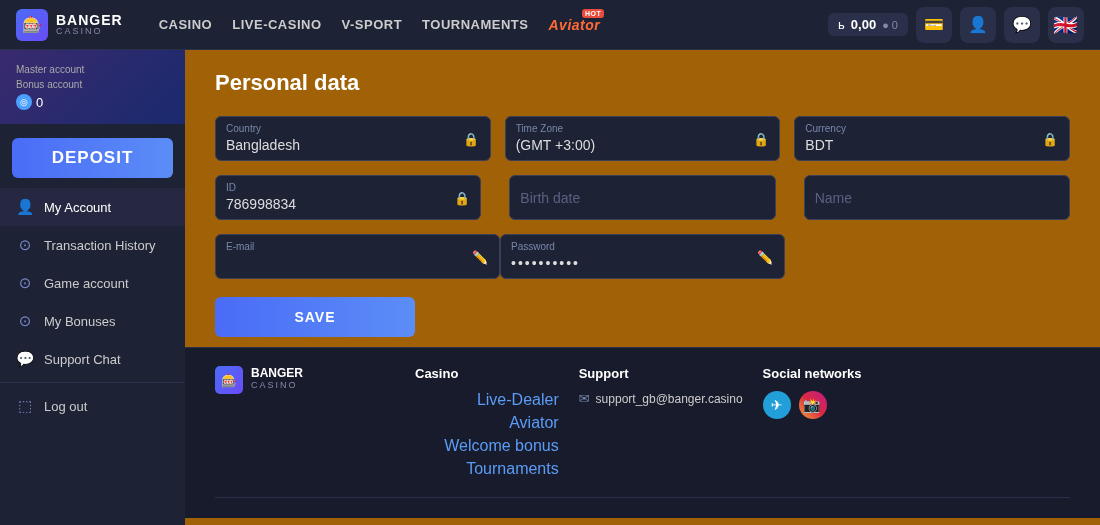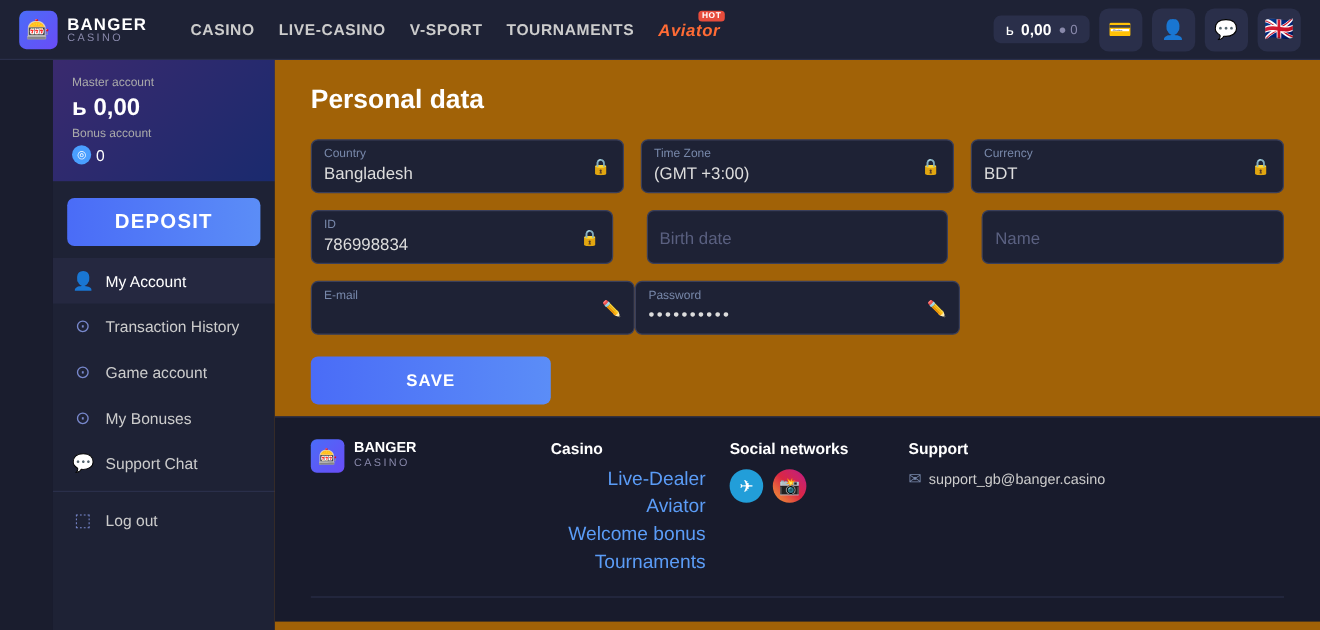--- a/index.html
+++ b/index.html
@@ -128,21 +128,20 @@
       justify-content: center;
       cursor: pointer;
       font-size: 20px;
     }
 
     
     .main-layout {
       display: flex;
       flex: 1;
       overflow: hidden;
-      margin-left: 44px;
     }
 
     
     .sidebar {
       width: 185px;
       background: #1e2235;
       display: flex;
       flex-direction: column;
       flex-shrink: 0;
       padding-bottom: 8px;
@@ -415,21 +414,20 @@
     <div class="icon-btn">💬</div>
     <div class="flag-icon">🇬🇧</div>
   </div>
 </header>
 
 <div class="main-layout">
 
   <aside class="sidebar">
     <div class="sidebar-top">
       <div class="master-label">Master account</div>
-      <div class="master-balance">ь 0,00</div>
       <div class="bonus-label">Bonus account</div>
       <div class="bonus-val">
         <div class="bonus-icon">◎</div>
         <span>0</span>
       </div>
     </div>
     <button class="deposit-btn">DEPOSIT</button>
     <nav class="sidebar-nav">
       <div class="sidebar-item active">
         <span class="s-icon">👤</span>
@@ -525,31 +523,31 @@
           </div>
         </div>
         <div class="footer-col">
           <div class="footer-col-title">Casino</div>
           <a class="footer-link">Live-Dealer</a>
           <a class="footer-link">Aviator</a>
           <a class="footer-link">Welcome bonus</a>
           <a class="footer-link">Tournaments</a>
         </div>
         <div class="footer-col">
+          <div class="footer-col-title">Support</div>
+          <div class="support-email">
+            <span class="email-icon">✉</span>
+            <span>support_gb@banger.casino</span>
+          </div>
+        </div>
+        <div class="footer-col">
           <div class="footer-col-title">Social networks</div>
           <div class="social-icons">
             <div class="social-icon social-telegram">✈</div>
             <div class="social-icon social-instagram">📸</div>
           </div>
         </div>
-        <div class="footer-col">
-          <div class="footer-col-title">Support</div>
-          <div class="support-email">
-            <span class="email-icon">✉</span>
-            <span>support_gb@banger.casino</span>
-          </div>
-        </div>
       </div>
       <div class="footer-divider"></div>
 
     </footer>
   </main>
 </div>
 
 </body></html>

